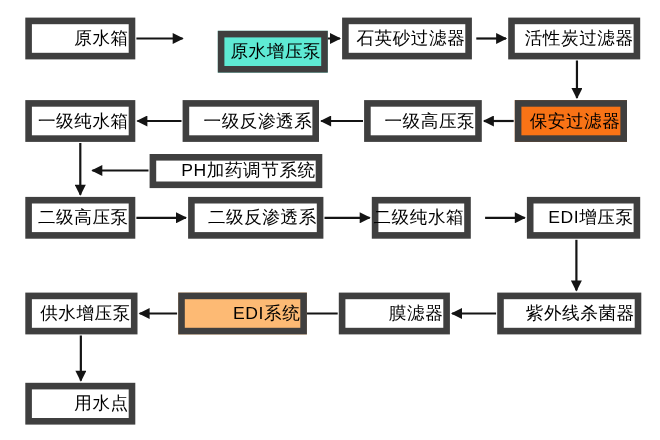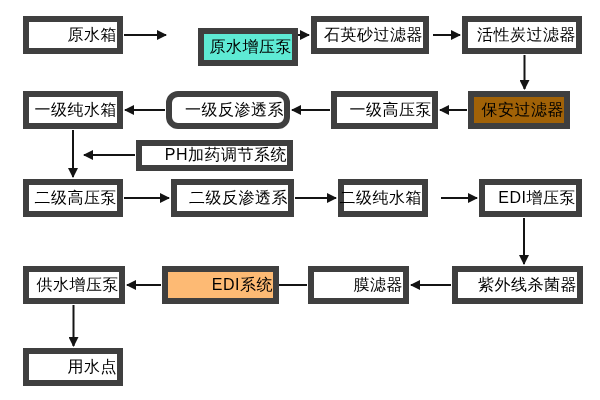--- a/index.html
+++ b/index.html
@@ -76,27 +76,27 @@
       </div>
       <div class="node" style="left: 311px; top: 16px; width: 118px; height: 38px; background: rgb(255, 255, 255); border-color: rgb(63, 63, 63);">
         <span class="node-label" style="color: rgb(0, 0, 0);">石英砂过滤器</span>
       </div>
       <div class="node" style="left: 462px; top: 16px; width: 120px; height: 38px; background: rgb(255, 255, 255); border-color: rgb(63, 63, 63);">
         <span class="node-label" style="color: rgb(0, 0, 0);">活性炭过滤器</span>
       </div>
       <div class="node" style="left: 23px; top: 91px; width: 100px; height: 38px; background: rgb(255, 255, 255); border-color: rgb(63, 63, 63);">
         <span class="node-label" style="color: rgb(0, 0, 0);">一级纯水箱</span>
       </div>
-      <div class="node" style="left: 166px; top: 91px; width: 124px; height: 38px; background: rgb(255, 255, 255); border-color: rgb(63, 63, 63); border-radius: 12px;">
+      <div class="node" style="left: 166px; top: 91px; width: 124px; height: 38px; background: rgb(255, 255, 255); border-color: rgb(63, 63, 63);">
         <span class="node-label" style="color: rgb(0, 0, 0);">一级反渗透系</span>
       </div>
       <div class="node" style="left: 331px; top: 91px; width: 107px; height: 38px; background: rgb(255, 255, 255); border-color: rgb(63, 63, 63);">
         <span class="node-label" style="color: rgb(0, 0, 0);">一级高压泵</span>
       </div>
-      <div class="node" style="left: 468px; top: 91px; width: 102px; height: 38px; background: #a16207; border-color: rgb(63, 63, 63);">
+      <div class="node" style="left: 468px; top: 91px; width: 102px; height: 38px; background: #f97316; border-color: rgb(63, 63, 63);">
         <span class="node-label" style="color: rgb(0, 0, 0);">保安过滤器</span>
       </div>
       <div class="node" style="left: 136px; top: 140px; width: 157px; height: 31px; background: rgb(255, 255, 255); border-color: rgb(63, 63, 63);">
         <span class="node-label" style="color: rgb(0, 0, 0);">PH加药调节系统</span>
       </div>
       <div class="node" style="left: 23px; top: 179px; width: 100px; height: 38px; background: rgb(255, 255, 255); border-color: rgb(63, 63, 63);">
         <span class="node-label" style="color: rgb(0, 0, 0);">二级高压泵</span>
       </div>
       <div class="node" style="left: 171px; top: 179px; width: 123px; height: 38px; background: rgb(255, 255, 255); border-color: rgb(63, 63, 63);">
         <span class="node-label" style="color: rgb(0, 0, 0);">二级反渗透系</span>

